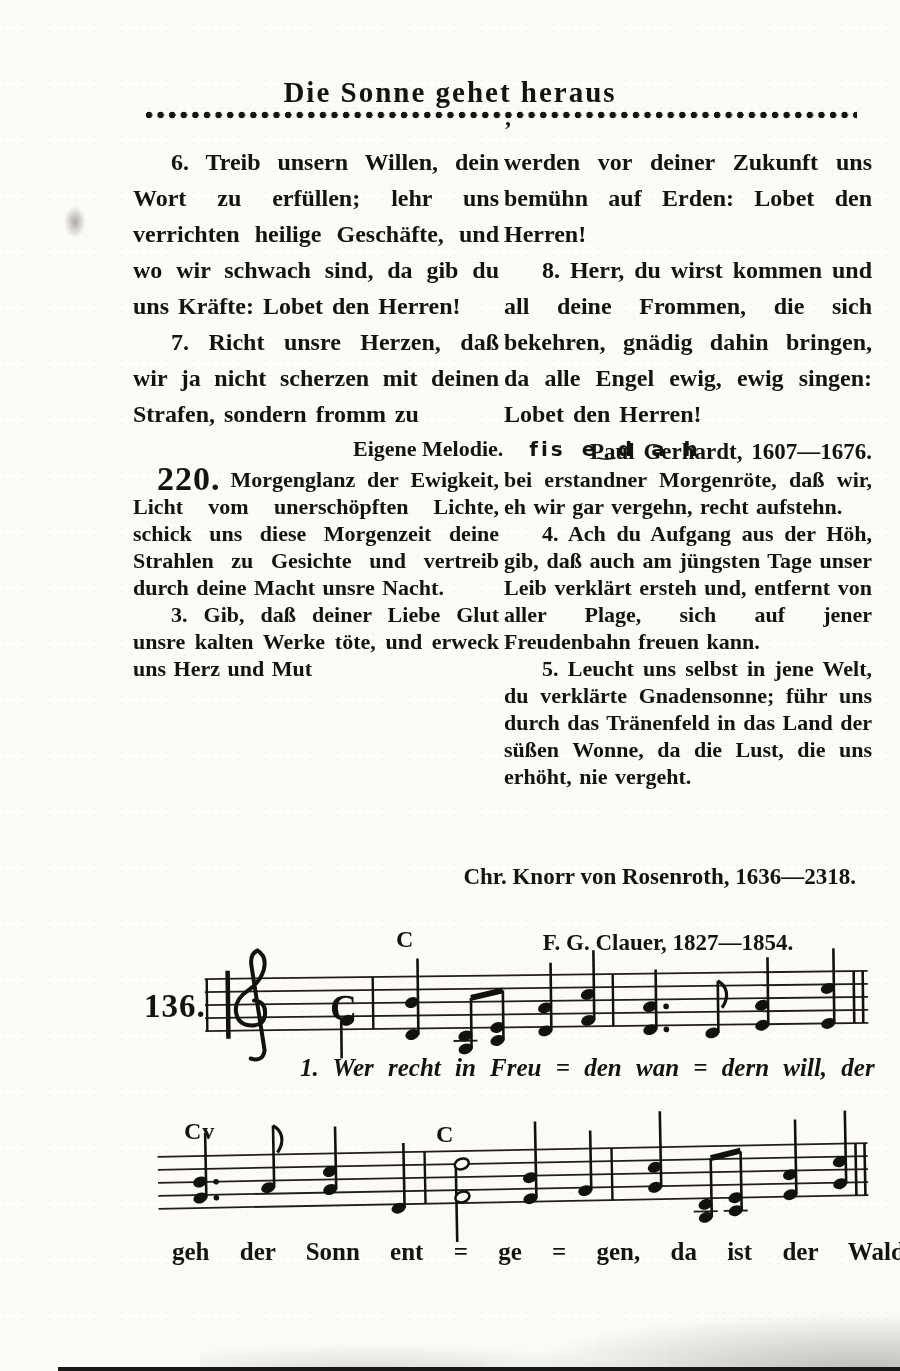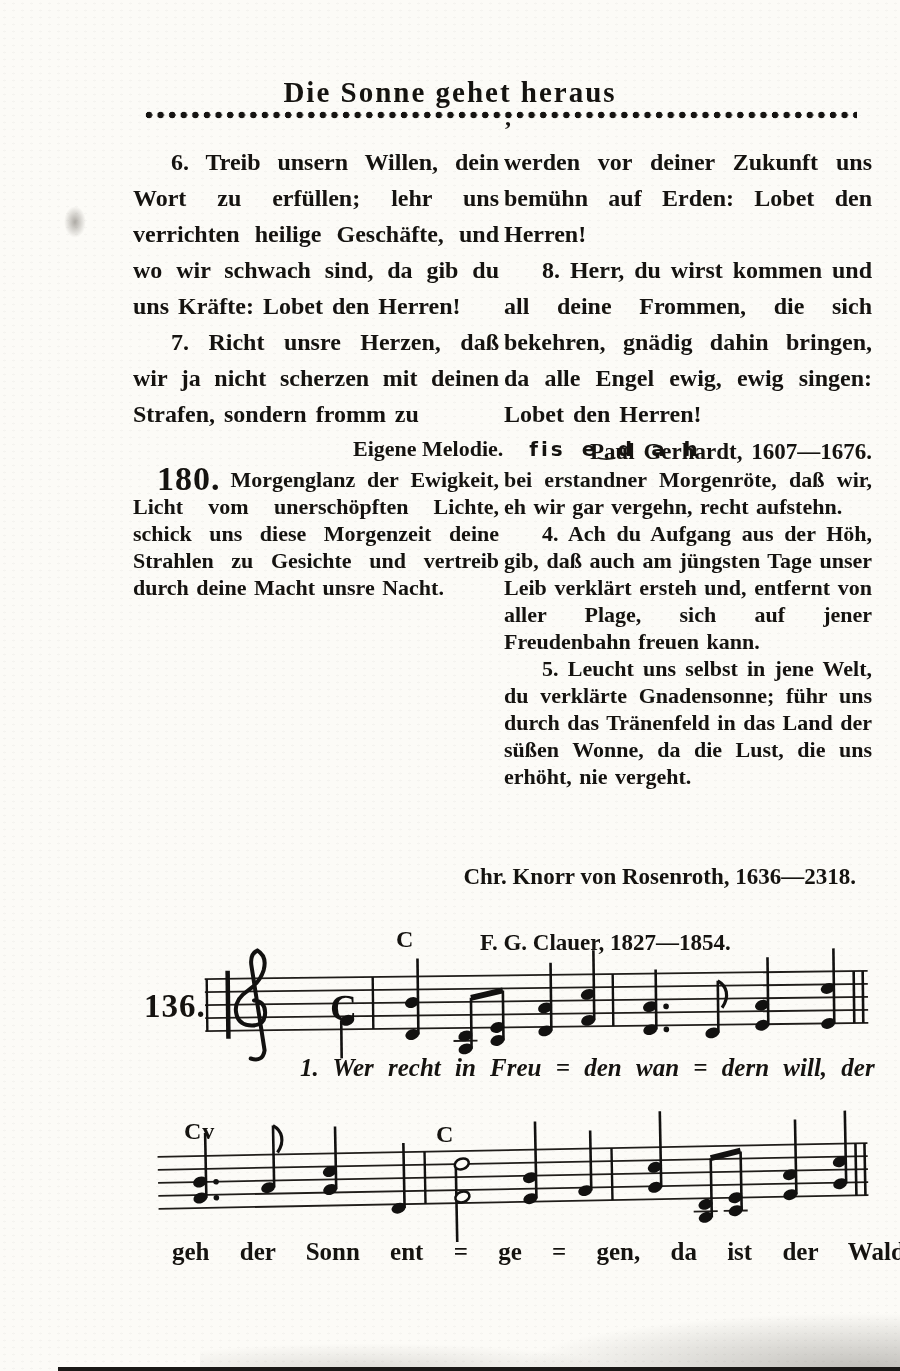--- a/index.html
+++ b/index.html
@@ -23,21 +23,21 @@
   .verse{margin:0;text-indent:38px;}
   .verse.cont{text-indent:0;}
   .attrib{margin:2px 0 0;text-align:right;font-size:23px;font-weight:bold;text-indent:0;}
   .hymn-num{font-size:34px;font-weight:bold;line-height:0;vertical-align:-3px;
       letter-spacing:1px;margin-right:10px;}
   .melody-line{left:353px;top:436px;font-size:22px;font-weight:bold;white-space:nowrap;}
   .melody-pitches{font-family:"DejaVu Sans",sans-serif;font-size:20px;font-weight:bold;
       margin-left:26px;letter-spacing:3px;word-spacing:6px;}
   .attrib-135{left:420px;top:864px;width:436px;text-align:right;
       font-size:23px;font-weight:bold;}
-  .composer{left:480px;top:930px;width:376px;text-align:left;
+  .composer{left:480px;top:930px;width:376px;text-align:center;
       font-size:23px;font-weight:bold;}
   
   .chord{font-size:24px;font-weight:bold;letter-spacing:1px;}
   .chord-c1{left:396px;top:926px;}
   .chord-cv{left:184px;top:1118px;}
   .chord-c2{left:436px;top:1121px;}
   .hymn136-num{left:144px;top:988px;font-size:33px;font-weight:bold;letter-spacing:1px;}
   #music-svg{left:0;top:0;pointer-events:none;}
   .lyrics{font-size:25px;font-weight:bold;white-space:nowrap;}
   .lyrics1{left:300px;top:1054px;word-spacing:8px;font-style:italic;}
@@ -67,21 +67,22 @@
   <p class="verse cont">werden vor deiner Zukunft uns bemühn auf Erden: Lobet den Herren!</p>
   <p class="verse">8. Herr, du wirst kommen und all deine Frommen, die sich bekehren, gnädig dahin bringen, da alle Engel ewig, ewig singen: Lobet den Herren!</p>
   <p class="attrib">Paul Gerhardt, 1607—1676.</p>
 </div>
 
 <div class="abs melody-line">
   <span>Eigene Melodie.</span><span class="melody-pitches">fis e‿d a h</span>
 </div>
 
 <div class="abs col col-135" style="left:133px;top:466px;">
-  <p class="verse" style="text-indent:24px;"><span class="hymn-num">180.</span><span>Morgenglanz der Ewigkeit, Licht vom unerschöpften Lichte, schick uns diese Morgenzeit deine Strahlen zu Gesichte und vertreib durch deine Macht unsre Nacht.</span></p>
+  <p class="verse" style="text-indent:24px;"><span class="hymn-num">220.</span><span>Morgenglanz der Ewigkeit, Licht vom unerschöpften Lichte, schick uns diese Morgenzeit deine Strahlen zu Gesichte und vertreib durch deine Macht unsre Nacht.</span></p>
+  <p class="verse">3. Gib, daß deiner Liebe Glut unsre kalten Werke töte, und erweck uns Herz und Mut</p>
 </div>
 
 <div class="abs col col-135" style="left:504px;top:466px;width:368px;">
   <p class="verse cont">bei erstandner Morgenröte, daß wir, eh wir gar vergehn, recht aufstehn.</p>
   <p class="verse">4. Ach du Aufgang aus der Höh, gib, daß auch am jüngsten Tage unser Leib verklärt ersteh und, entfernt von aller Plage, sich auf jener Freudenbahn freuen kann.</p>
   <p class="verse">5. Leucht uns selbst in jene Welt, du verklärte Gnadensonne; führ uns durch das Tränenfeld in das Land der süßen Wonne, da die Lust, die uns erhöht, nie vergeht.</p>
 </div>
 
 <div class="abs attrib-135">Chr. Knorr von Rosenroth, 1636—2318.</div>
 

